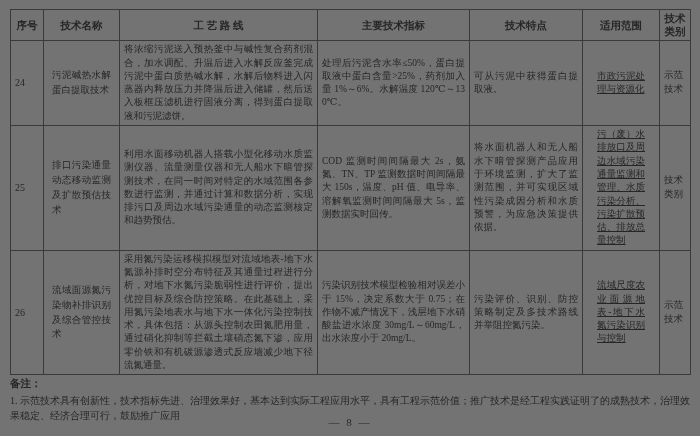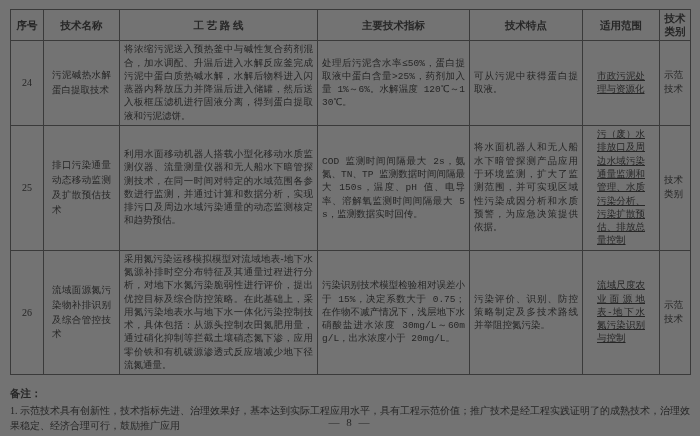--- a/index.html
+++ b/index.html
@@ -28,33 +28,33 @@
     padding: 2px 4px;
     word-break: break-all;
   }
   .tech-table th {
     font-weight: bold;
     font-size: 10.5px;
     text-align: center;
     padding: 2px 1px;
     line-height: 1.25;
   }
-  td.c-no { text-align: center; font-size: 10px; }
+  td.c-no { text-align: left; font-size: 10px; }
   td.c-name { text-align: justify; text-justify: inter-character; padding: 2px 8px; line-height: 1.55; }
   td.c-process { text-align: justify; text-justify: inter-character; }
-  td.c-ind { text-align: justify; text-justify: inter-character; font-family: Liberation Mono, monospace; }
+  td.c-ind { text-align: justify; text-justify: inter-character; }
   td.c-feat { text-align: justify; text-justify: inter-character; margin-left: 20px; }
   td.c-scope { text-align: justify; text-justify: inter-character; padding: 2px 14px; text-decoration: underline; }
   td.c-cat { line-height: 1.45; }
   tr.hrow { height: 30px; }
   tr.r0 { height: 78px; }
   tr.r1 { height: 94px; }
   tr.r2 { height: 116px; }
   .notes {
-    margin-top: 11px;
+    margin-top: 1px;
     width: 680px;
     font-size: 10px;
     line-height: 1.5;
   }
   .notes-title { font-weight: bold; font-size: 10.5px; margin-bottom: 1px; }
   .note { text-align: justify; text-justify: inter-character; word-break: break-all; }
   .page-number {
     position: absolute;
     left: 0;
     right: 0;

